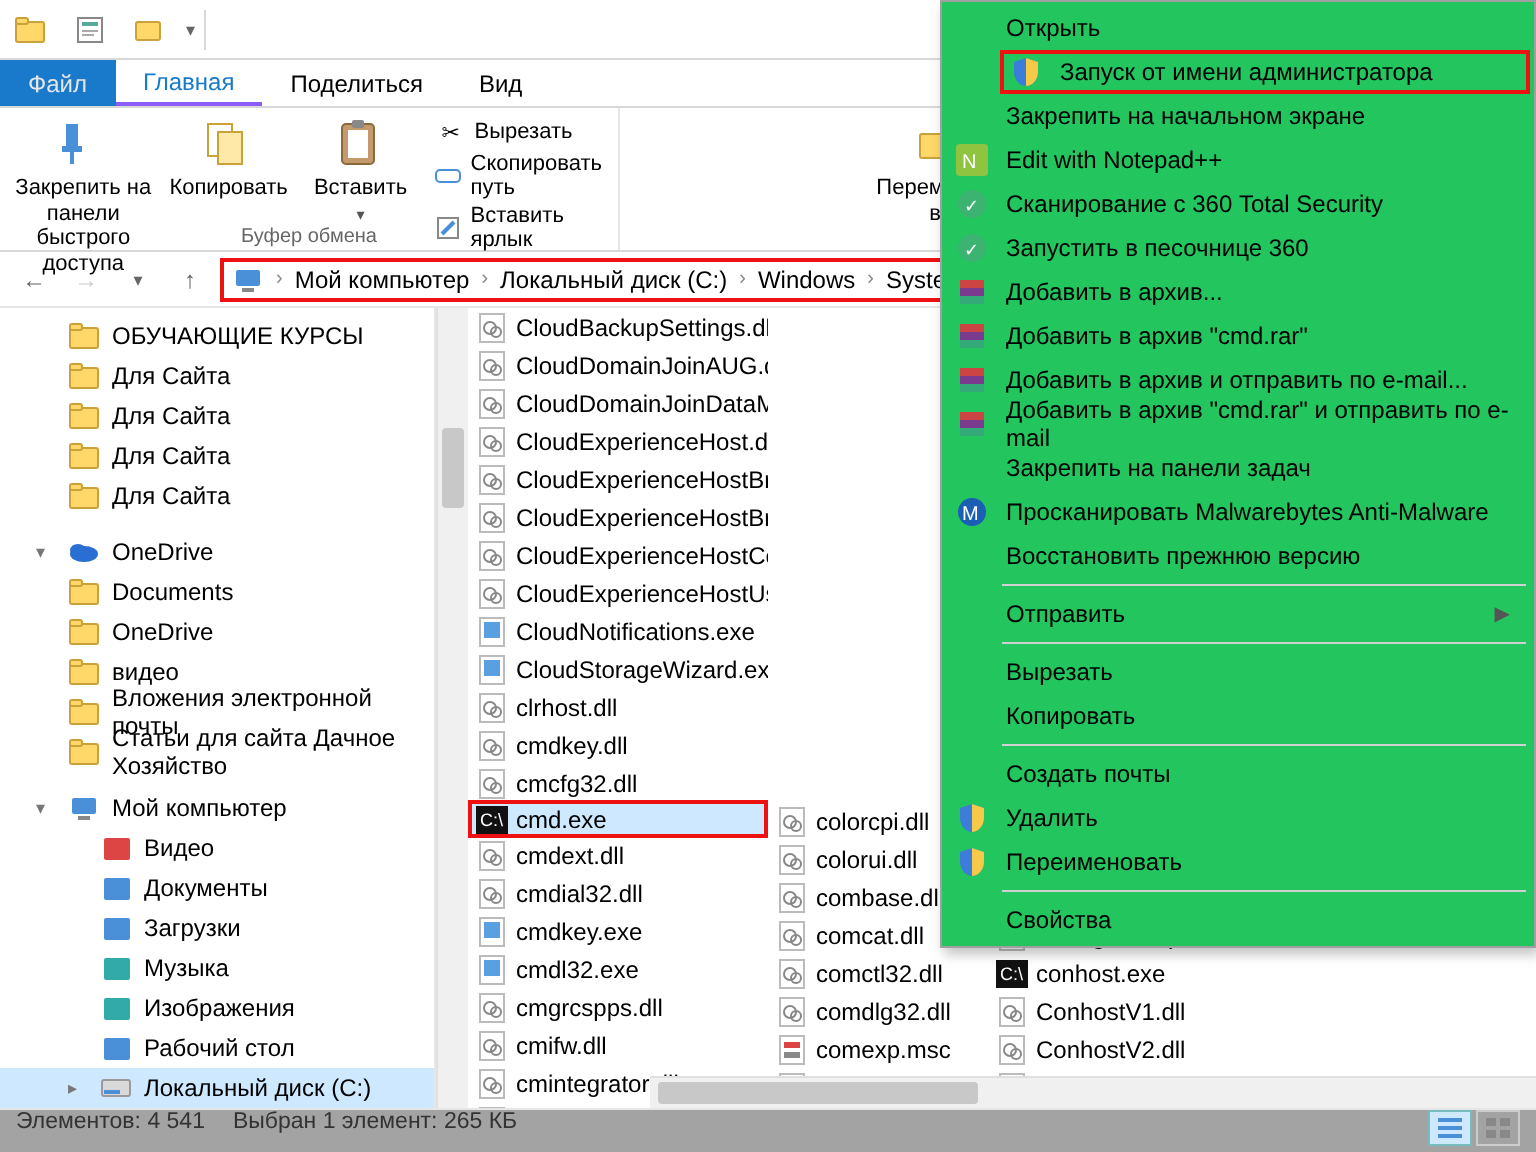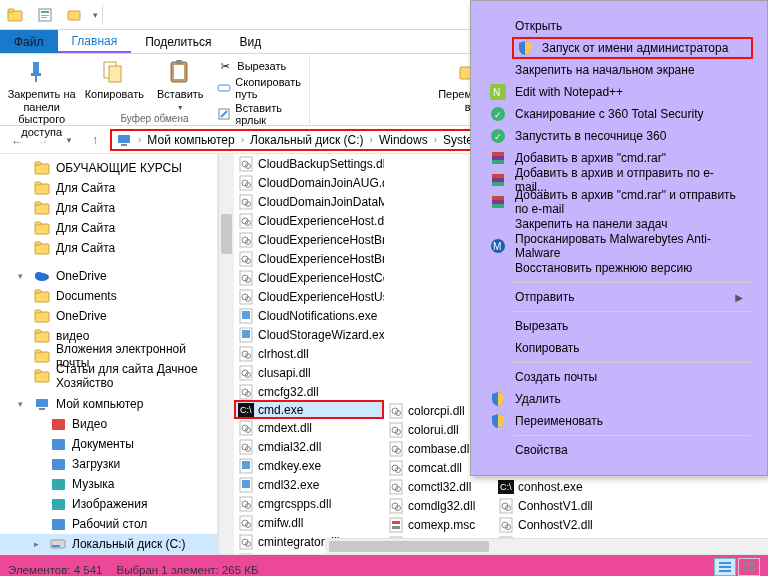--- a/index.html
+++ b/index.html
@@ -10,21 +10,21 @@
   .titlebar .icon { width: 18px; height: 18px; margin: 0 6px; display: inline-flex; align-items: center; justify-content: center; }
   .qat-sep { width: 1px; height: 20px; background: #d8d8d8; margin: 0 4px; }
   .qat-down { font-size: 9px; color: #666; margin-left: 3px; }
   .titlebar .spacer { flex: 1; }
   .titlebar .tab-tool { background: #dcc7e1; padding: 2px 12px; font-size: 11px; text-align: center; line-height: 1.2; height: 100%; display:flex; align-items:center; }
   .titlebar .tool-name { padding: 4px 12px; font-size: 12px; }
 
   
   .tabs { height: 24px; display: flex; align-items: stretch; border-bottom: 1px solid #d8d8d8; }
   .tab { padding: 0 14px; display: flex; align-items: center; font-size: 12px; cursor: default; }
-  .tab.file { background: #1979ca; color: #0f172a; }
+  .tab.file { background: #1979ca; color: #e5e5e5; }
   .tab.active { border-bottom: 2px solid #8b5cf6; color: #1979ca; }
   .tab.tool { background: #c9a7d5; color: #333; margin-left: auto; width: 210px; justify-content: center; }
 
   
   .ribbon { height: 72px; border-bottom: 1px solid #d8d8d8; display: flex; background: #fff; }
   .rgroup { border-right: 1px solid #e6e6e6; padding: 4px 6px 2px; display: flex; flex-direction: column; align-items: center; position: relative; }
   .rgroup .lbl { position: absolute; bottom: 1px; left: 0; right: 0; text-align: center; font-size: 10px; color: #666; }
   .rbuttons { display: flex; gap: 8px; flex: 1; align-items: flex-start; }
   .rbtn-big { display: flex; flex-direction: column; align-items: center; font-size: 11px; text-align: center; line-height: 1.15; gap: 2px; min-width: 58px; }
   .rbtn-big .ico { width: 28px; height: 28px; display: inline-flex; align-items: center; justify-content: center; }
@@ -53,29 +53,29 @@
   .filecols { flex: 1; display: flex; overflow: hidden; }
   .filecol { flex-shrink: 0; padding: 0; }
   .filecol.c1 { width: 150px; }
   .filecol.c2 { width: 110px; }
   .filecol.c3 { width: 150px; }
   .f-item { display: flex; align-items: center; gap: 4px; padding: 1px 4px; font-size: 12px; height: 19px; white-space: nowrap; overflow: hidden; }
   .f-item.sel { background: #cde8ff; border: 2px solid #e11; padding: 0 2px; margin: -1px 0; }
   .f-ico { width: 16px; height: 16px; flex-shrink: 0; display:inline-flex; align-items:center; justify-content:center; }
 
   
-  .ctxmenu { position: absolute; top: 0; right: 0; width: 298px; background: #c4b5fd; border: 1px solid #a0a0a0; box-shadow: 2px 3px 6px rgba(0,0,0,.25); padding: 14px; z-index: 50; }
+  .ctxmenu { position: absolute; top: 0; right: 0; width: 298px; background: #22c55e; border: 1px solid #a0a0a0; box-shadow: 2px 3px 6px rgba(0,0,0,.25); padding: 2px; z-index: 50; }
   .ctx-item { display: flex; align-items: center; gap: 8px; padding: 3px 10px 3px 4px; font-size: 12px; height: 22px; }
   .ctx-item.hl { border: 2px solid #e11; padding: 1px 8px 1px 2px; margin-left: 27px; }
   .ctx-ico { width: 18px; height: 18px; flex-shrink: 0; display:inline-flex; align-items:center; justify-content:center; }
   .ctx-sep { height: 1px; background: #d0d0d0; margin: 3px 2px 3px 28px; }
   .ctx-arrow { margin-left: auto; color: #555; font-size: 10px; }
 
   
-  .status { position: absolute; bottom: 0; left: 0; right: 0; height: 22px; border-top: 1px solid #e6e6e6; display: flex; align-items: flex-end; padding: 0 8px; font-size: 11.5px; color: #333; gap: 14px; background: #ec4899; }
+  .status { position: absolute; bottom: 0; left: 0; right: 0; height: 22px; border-top: 1px solid #e6e6e6; display: flex; align-items: flex-start; padding: 0 8px; font-size: 11.5px; color: #333; gap: 14px; background: #a3a3a3; }
   .status .right { margin-left: auto; display:flex; gap: 2px; }
   .viewbtn { width: 22px; height: 18px; border: 1px solid #ccc; display:flex; align-items:center; justify-content:center; }
   .viewbtn.active { background: #cde8ff; border-color: #7bb; }
 
   .scrollbar-v { width: 16px; background: #f0f0f0; border-left: 1px solid #e0e0e0; position: relative; }
   .scrollbar-v .thumb { position: absolute; top: 60px; left: 2px; right: 2px; height: 40px; background: #c8c8c8; border-radius: 2px; }
   .scrollbar-h { position: absolute; bottom: 22px; left: 325px; right: 0; height: 16px; background: #f0f0f0; border-top: 1px solid #e0e0e0; }
   .scrollbar-h .thumb { position: absolute; top: 2px; bottom: 2px; left: 4px; width: 160px; background: #c8c8c8; border-radius: 2px; }
 
   
@@ -541,21 +541,21 @@
           <span>clrhost.dll</span>
         </div>
         <div class="f-item">
           <span class="f-ico">
             <svg width="14" height="16">
               <rect x="1" y="1" width="12" height="14" fill="#fff" stroke="#bbb"></rect>
               <circle cx="6" cy="8" r="3" fill="none" stroke="#888"></circle>
               <circle cx="9" cy="10" r="2.5" fill="none" stroke="#888"></circle>
             </svg>
           </span>
-          <span>clusapi.dll</span>
+          <span>cmdkey.dll</span>
         </div>
         <div class="f-item">
           <span class="f-ico">
             <svg width="14" height="16">
               <rect x="1" y="1" width="12" height="14" fill="#fff" stroke="#bbb"></rect>
               <circle cx="6" cy="8" r="3" fill="none" stroke="#888"></circle>
               <circle cx="9" cy="10" r="2.5" fill="none" stroke="#888"></circle>
             </svg>
           </span>
           <span>cmcfg32.dll</span>
@@ -886,40 +886,50 @@
       <span>Запустить в песочнице 360</span>
     </div>
     <div class="ctx-item">
       <span class="ctx-ico">
         <svg width="16" height="16">
           <rect x="2" y="2" width="12" height="12" fill="#7a3b8f"></rect>
           <rect x="2" y="2" width="12" height="4" fill="#c44"></rect>
           <rect x="2" y="10" width="12" height="4" fill="#3a7"></rect>
         </svg>
       </span>
-      <span>Добавить в архив "cmd.rar"</span>
+      <span>Добавить в архив...</span>
     </div>
     <div class="ctx-item">
       <span class="ctx-ico">
         <svg width="16" height="16">
           <rect x="2" y="2" width="12" height="12" fill="#7a3b8f"></rect>
           <rect x="2" y="2" width="12" height="4" fill="#c44"></rect>
           <rect x="2" y="10" width="12" height="4" fill="#3a7"></rect>
         </svg>
       </span>
-      <span>Добавить в архив и отправить по e-mail...</span>
+      <span>Добавить в архив "cmd.rar"</span>
     </div>
     <div class="ctx-item">
       <span class="ctx-ico">
         <svg width="16" height="16">
           <rect x="2" y="2" width="12" height="12" fill="#7a3b8f"></rect>
           <rect x="2" y="2" width="12" height="4" fill="#c44"></rect>
           <rect x="2" y="10" width="12" height="4" fill="#3a7"></rect>
         </svg>
       </span>
+      <span>Добавить в архив и отправить по e-mail...</span>
+    </div>
+    <div class="ctx-item">
+      <span class="ctx-ico">
+        <svg width="16" height="16">
+          <rect x="2" y="2" width="12" height="12" fill="#7a3b8f"></rect>
+          <rect x="2" y="2" width="12" height="4" fill="#c44"></rect>
+          <rect x="2" y="10" width="12" height="4" fill="#3a7"></rect>
+        </svg>
+      </span>
       <span>Добавить в архив "cmd.rar" и отправить по e-mail</span>
     </div>
     <div class="ctx-item">
       <span class="ctx-ico"></span>
       <span>Закрепить на панели задач</span>
     </div>
     <div class="ctx-item">
       <span class="ctx-ico">
         <svg width="16" height="16">
           <circle cx="8" cy="8" r="7" fill="#1a5fb4"></circle>

